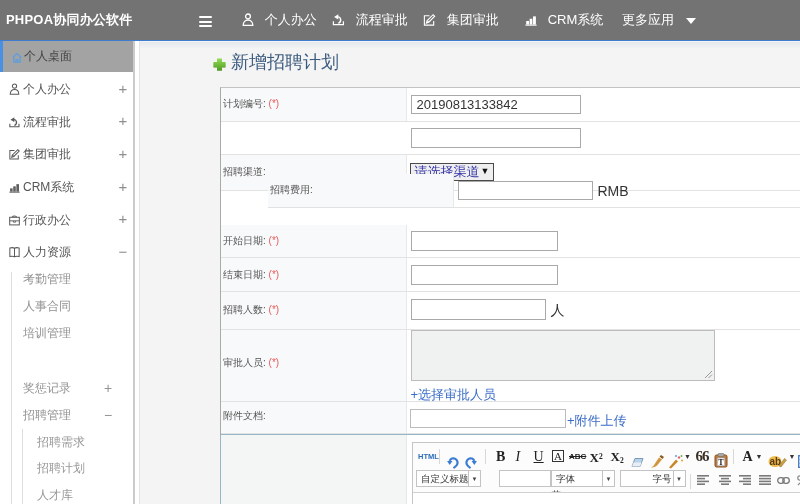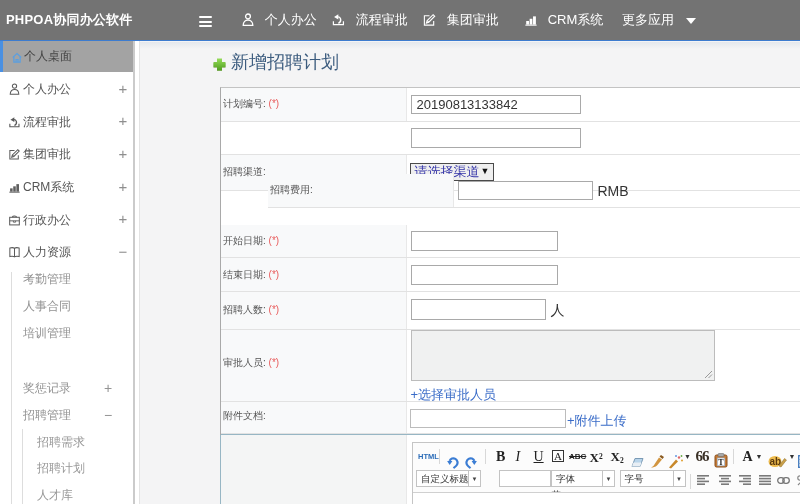--- a/index.html
+++ b/index.html
@@ -335,21 +335,21 @@
       </svg>
     <span class="tico" style="left:376px; font-size:7px; color:#333;">▼</span>
     <svg class="tico" style="left:385px; top:6px;" width="7" height="13" viewBox="0 0 7 13">
         <rect x="0.7" y="0.7" width="6" height="11.6" fill="#fff" stroke="#4a7fc0" stroke-width="1.4"></rect>
         <path d="M0.7 4.5 H7 M0.7 8.5 H7 M3.8 0.7 V12.3" stroke="#7aa5d2" stroke-width="0.8"></path>
       </svg>
 
     <div class="ebox" style="left:3.5px; width:65px;"><span class="bt">自定义标题</span><span class="ar">▼</span></div>
     <div class="ebox" style="left:86px; width:64.5px;padding-left:48px;"><span class="bt">段落格式</span><span class="ar">▼</span></div>
     <div class="ebox" style="left:138.5px; width:64px;"><span class="bt">字体</span><span class="ar">▼</span></div>
-    <div class="ebox" style="left:207px; width:66px;"><span class="bt">字号</span><span class="ar">▼</span></div>
+    <div class="ebox" style="left:207px; width:66px;padding-left:28px;"><span class="bt">字号</span><span class="ar">▼</span></div>
     <div class="tsep" style="left:277.5px; top:31px;"></div>
     <svg class="aic" style="left:284.8px;" width="12" height="10" viewBox="0 0 12 10">
         <g fill="#7a7a7a">
           <rect x="0" y="0" width="12" height="1.6"></rect>
           <rect x="0" y="2.8" width="8" height="1.6"></rect>
           <rect x="0" y="5.6" width="12" height="1.6"></rect>
           <rect x="0" y="8.4" width="8" height="1.6"></rect>
         </g>
       </svg>
     <svg class="aic" style="left:306px;" width="12" height="10" viewBox="0 0 12 10">

